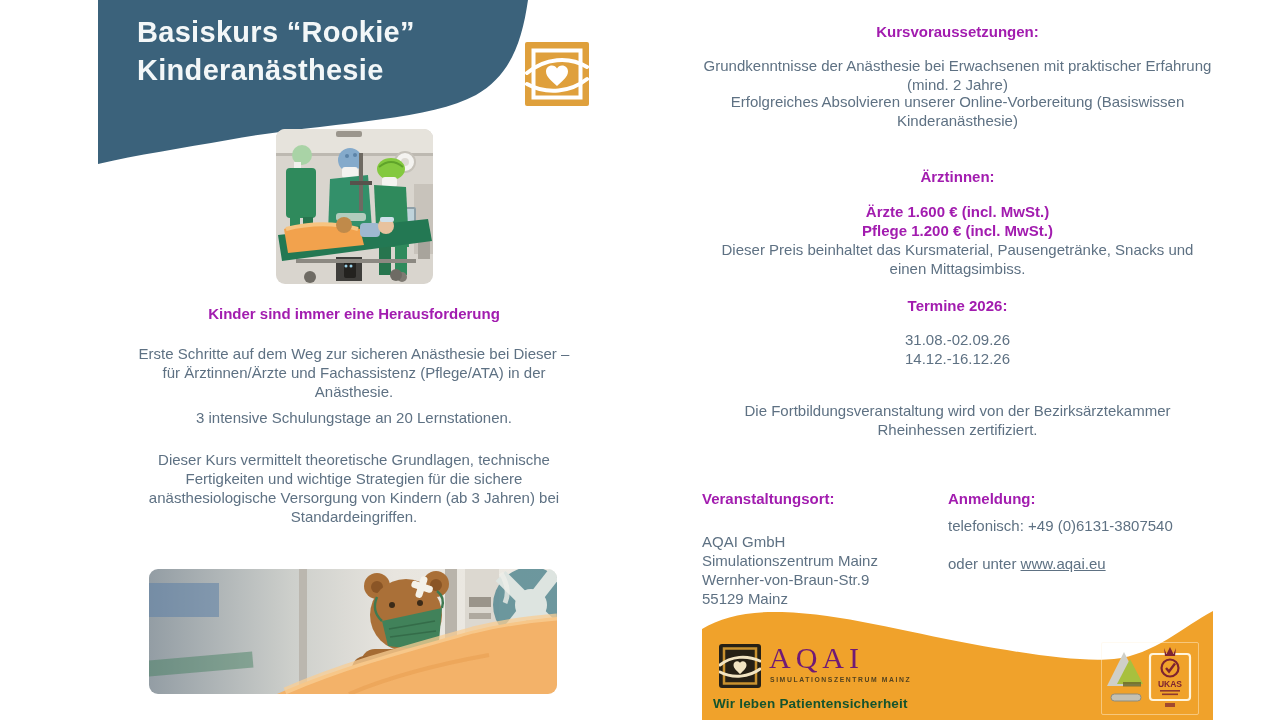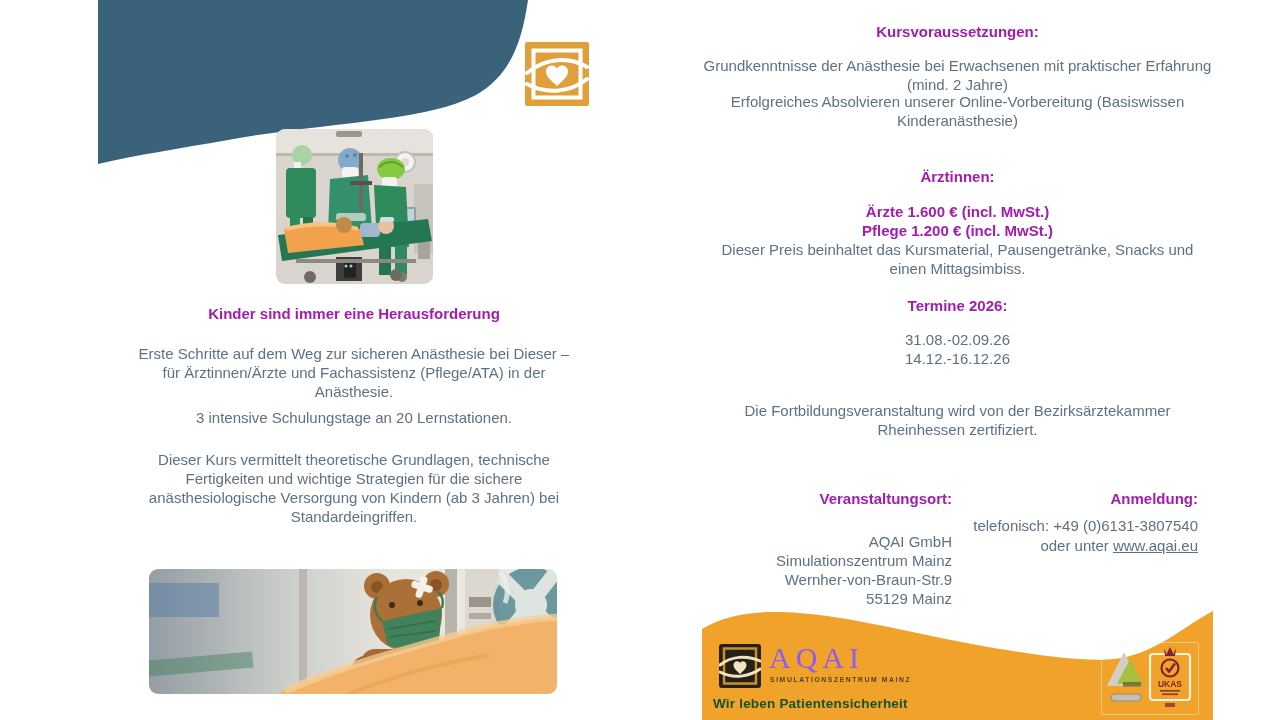--- a/index.html
+++ b/index.html
@@ -8,40 +8,44 @@
   .abs{position:absolute;}
   
   .title{left:137px;top:13px;color:#F3F7F8;font-size:29px;font-weight:700;line-height:38px;letter-spacing:.3px;}
   
   .left-col{left:134px;top:0;width:440px;text-align:center;color:#5E7183;font-size:15px;line-height:19px;}
   .left-col .blk{position:absolute;left:0;width:440px;}
   .h{font-weight:700;color:#a21caf;}
   
   .right-col{left:702px;top:0;width:511px;text-align:center;color:#5E7183;font-size:15px;line-height:19px;}
   .right-col .blk{position:absolute;left:0;width:511px;}
-  .sub{position:absolute;text-align:right;}
+  .sub{position:absolute;text-align:left;}
   .link{text-decoration:underline;cursor:pointer;}
   
   .photo{border-radius:9px;overflow:hidden;}
   .photo svg{display:block;}
   
-  .brand-word{font-family:"Liberation Serif","DejaVu Serif",serif;color:#8b5cf6;font-size:30px;letter-spacing:5px;font-weight:500;}
+  .brand-word{font-family:"Liberation Serif","DejaVu Serif",serif;color:#701a75;font-size:30px;letter-spacing:5px;font-weight:500;}
   .brand-sub{color:#53421F;font-size:6.8px;letter-spacing:1.6px;font-weight:700;}
   .tagline{color:#14532d;font-size:13.5px;font-weight:700;letter-spacing:.2px;}
   .badges{border:1px solid rgba(255,245,225,.45);border-radius:2px;}
 </style>
 </head>
 <body>
 
 <div class="page">
 
   <svg class="abs" style="left:98px;top:0" width="433" height="170" viewBox="0 0 433 170">
     <path d="M0,0 H430 C424,42 412,76 378,95 C328,122 228,122 130,140 C85,148 38,155 0,164 Z" fill="#3B627B"></path>
   </svg>
 
+  <div class="abs title">
+    <div>Basiskurs “Rookie”</div>
+    <div>Kinderanästhesie</div>
+  </div>
 
   <svg class="abs" style="left:525px;top:42px" width="64" height="64" viewBox="0 0 64 64">
     <rect width="64" height="64" rx="2" fill="#DFA03C"></rect>
     <rect x="8.5" y="8.5" width="47" height="47" fill="none" stroke="#fff" stroke-width="4"></rect>
     <path d="M2,31 C20,16 44,14 62,25" stroke="#fff" stroke-width="4" fill="none" stroke-linecap="round"></path>
     <path d="M2,42 C22,53 46,50 62,37" stroke="#fff" stroke-width="4" fill="none" stroke-linecap="round"></path>
     <path d="M32,44 C27,39 21,35 21,29.5 C21,26 23.5,23.5 27,23.5 C29,23.5 31,24.7 32,26.5 C33,24.7 35,23.5 37,23.5 C40.5,23.5 43,26 43,29.5 C43,35 37,39 32,44 Z" fill="#fff"></path>
   </svg>
 
   <div class="abs photo" style="left:276px;top:129px;width:157px;height:155px">
@@ -174,21 +178,21 @@
       <div class="h">Veranstaltungsort:</div>
       <div style="margin-top:24px">AQAI GmbH</div>
       <div>Simulationszentrum Mainz</div>
       <div>Wernher-von-Braun-Str.9</div>
       <div>55129 Mainz</div>
     </div>
 
     <div class="sub" style="left:246px;top:489px;width:250px">
       <div class="h">Anmeldung:</div>
       <div style="margin-top:8px">telefonisch: +49 (0)6131-3807540</div>
-      <div style="margin-top:1px">
+      <div style="margin-top:19px">
         <span>oder unter </span><span class="link">www.aqai.eu</span>
       </div>
     </div>
   </div>
 
   <svg class="abs" style="left:702px;top:598px" width="511" height="122" viewBox="0 0 511 122">
     <path d="M0,31 C20,19 45,13 80,14 C140,16 200,33 270,46 C330,57 380,64 412,61 C452,57 482,28 511,13 L511,122 H0 Z" fill="#F0A22B"></path>
   </svg>
 
   <svg class="abs" style="left:719px;top:644px" width="42" height="44" viewBox="0 0 42 44">

